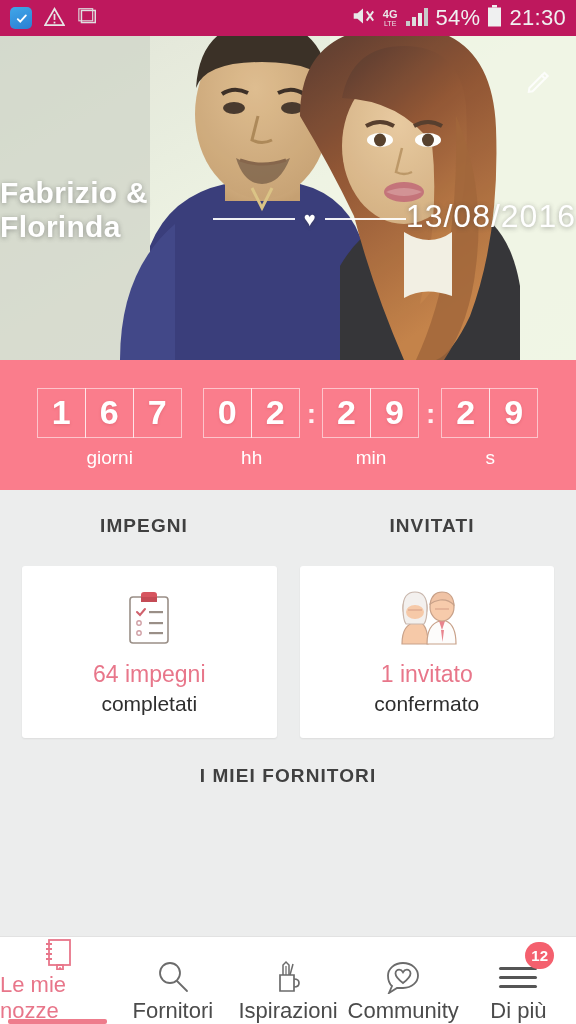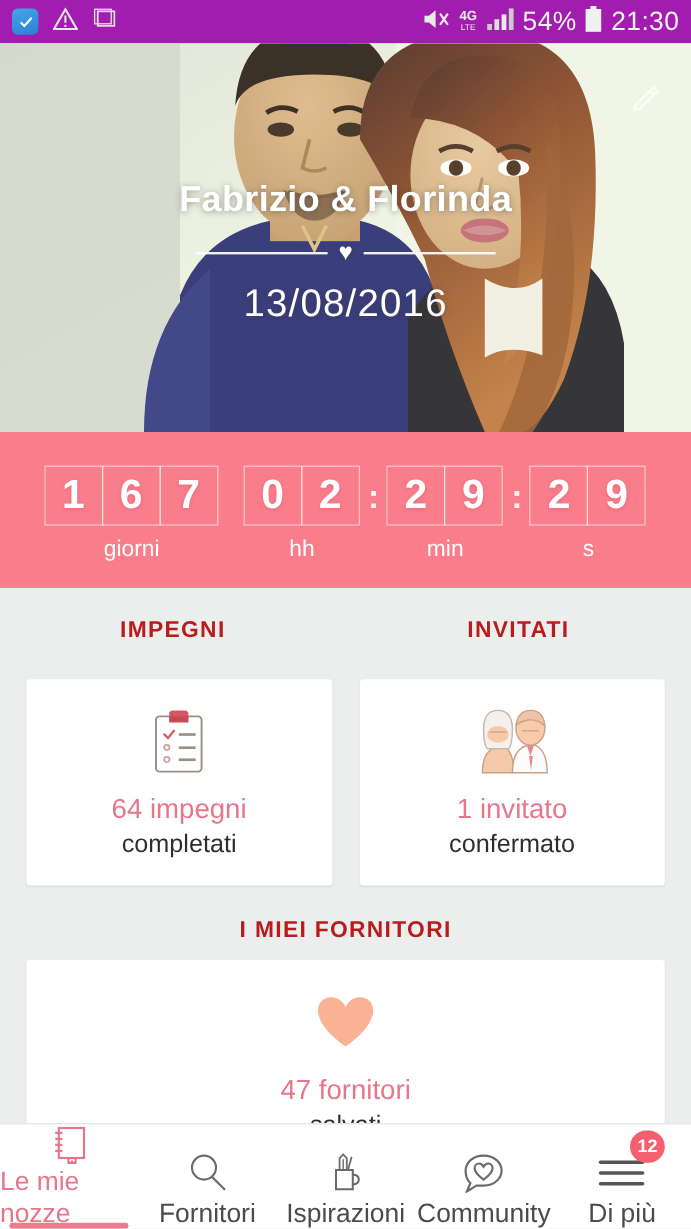--- a/index.html
+++ b/index.html
@@ -7,21 +7,21 @@
     width: 576px; height: 1024px;
     font-family: "Liberation Sans", sans-serif;
     background: #eceded;
     overflow: hidden;
   }
   #app { position: relative; width: 576px; height: 1024px; overflow: hidden; }
 
   
   .statusbar {
     height: 36px; width: 100%;
-    background: #a21caf;
+    background: #be185d;
     display: flex; align-items: center;
     padding: 0 10px;
     color: #f2f3f3;
   }
   .sb-left { display: flex; align-items: center; gap: 12px; }
   .sb-right { display: flex; align-items: center; gap: 7px; margin-left: auto; }
   .sb-icon { display: block; }
   .sb-app {
     width: 22px; height: 22px; border-radius: 5px;
     background: linear-gradient(160deg,#41a7e8,#2a7fd4);
@@ -36,21 +36,21 @@
   .sb-4g small { display:block; font-size:7px; font-weight:normal; text-align:center; }
 
   
   .hero {
     position: relative; width: 100%; height: 324px;
     overflow: hidden;
   }
   .photo { position: absolute; inset: 0; }
   .hero-overlay {
     position: absolute; inset: 0;
-    display: flex; flex-direction: column;
+    display: flex; flex-direction: row;
     align-items: center; justify-content: center;
     padding-top: 24px;
   }
   .couple-names {
     color: #ffffff; font-size: 30px; font-weight: bold;
     letter-spacing: .3px;
     text-shadow: 0 1px 5px rgba(60,60,60,.45);
   }
   .divider-row {
     display: flex; align-items: center; justify-content: center;
@@ -94,21 +94,21 @@
   .cd-colon {
     color: rgba(255,255,255,.9); font-size: 28px; font-weight: bold;
     padding: 0 7px; align-self: flex-start; margin-top: 10px;
   }
   .cd-spacer { width: 22px; }
 
   
   .content { background: #eceded; padding-top: 14px; }
   .section-title {
     text-align: center; font-size: 19px; font-weight: bold;
-    color: #b91c1c; letter-spacing: 1.1px;
+    color: #404040; letter-spacing: 1.1px;
     padding: 11px 0 13px;
   }
   .section-titles-row { display: flex; }
   .section-titles-row .section-title { flex: 1; }
   .cards-row { display: flex; gap: 23px; padding: 16px 22px; }
   .card {
     flex: 1; background: #ffffff; border-radius: 3px;
     box-shadow: 0 1px 2px rgba(0,0,0,.07);
     padding: 23px 10px 22px;
     display: flex; flex-direction: column; align-items: center;
@@ -380,29 +380,20 @@
         </span>
         <span class="card-value">1 invitato</span>
         <span class="card-sub">confermato</span>
       </div>
     </div>
 
     <div class="section-title">I MIEI FORNITORI</div>
 
     <div class="card-split">
 
-      <div class="card-half">
-        <span class="card-icon">
-          <svg width="50" height="46" viewBox="0 0 50 46">
-            <path d="M25 43 C6 30 2 19 2 13 C2 6 7 2 13 2 C19 2 23 6 25 10 C27 6 31 2 37 2 C43 2 48 6 48 13 C48 19 44 30 25 43 Z" fill="#f9b294"></path>
-          </svg>
-        </span>
-        <span class="card-value">47 fornitori</span>
-        <span class="card-sub">salvati</span>
-      </div>
     </div>
   </div>
 
   <div class="bottomnav">
 
     <div class="nav-item active">
       <span class="nav-icon">
         <svg width="34" height="34" viewBox="0 0 34 34">
           <rect x="8" y="4" width="21" height="25" fill="none" stroke="#e8768a" stroke-width="1.8"></rect>
           <path d="M5 8 h6 M5 13 h6 M5 18 h6 M5 23 h6" stroke="#e8768a" stroke-width="1.8"></path>

